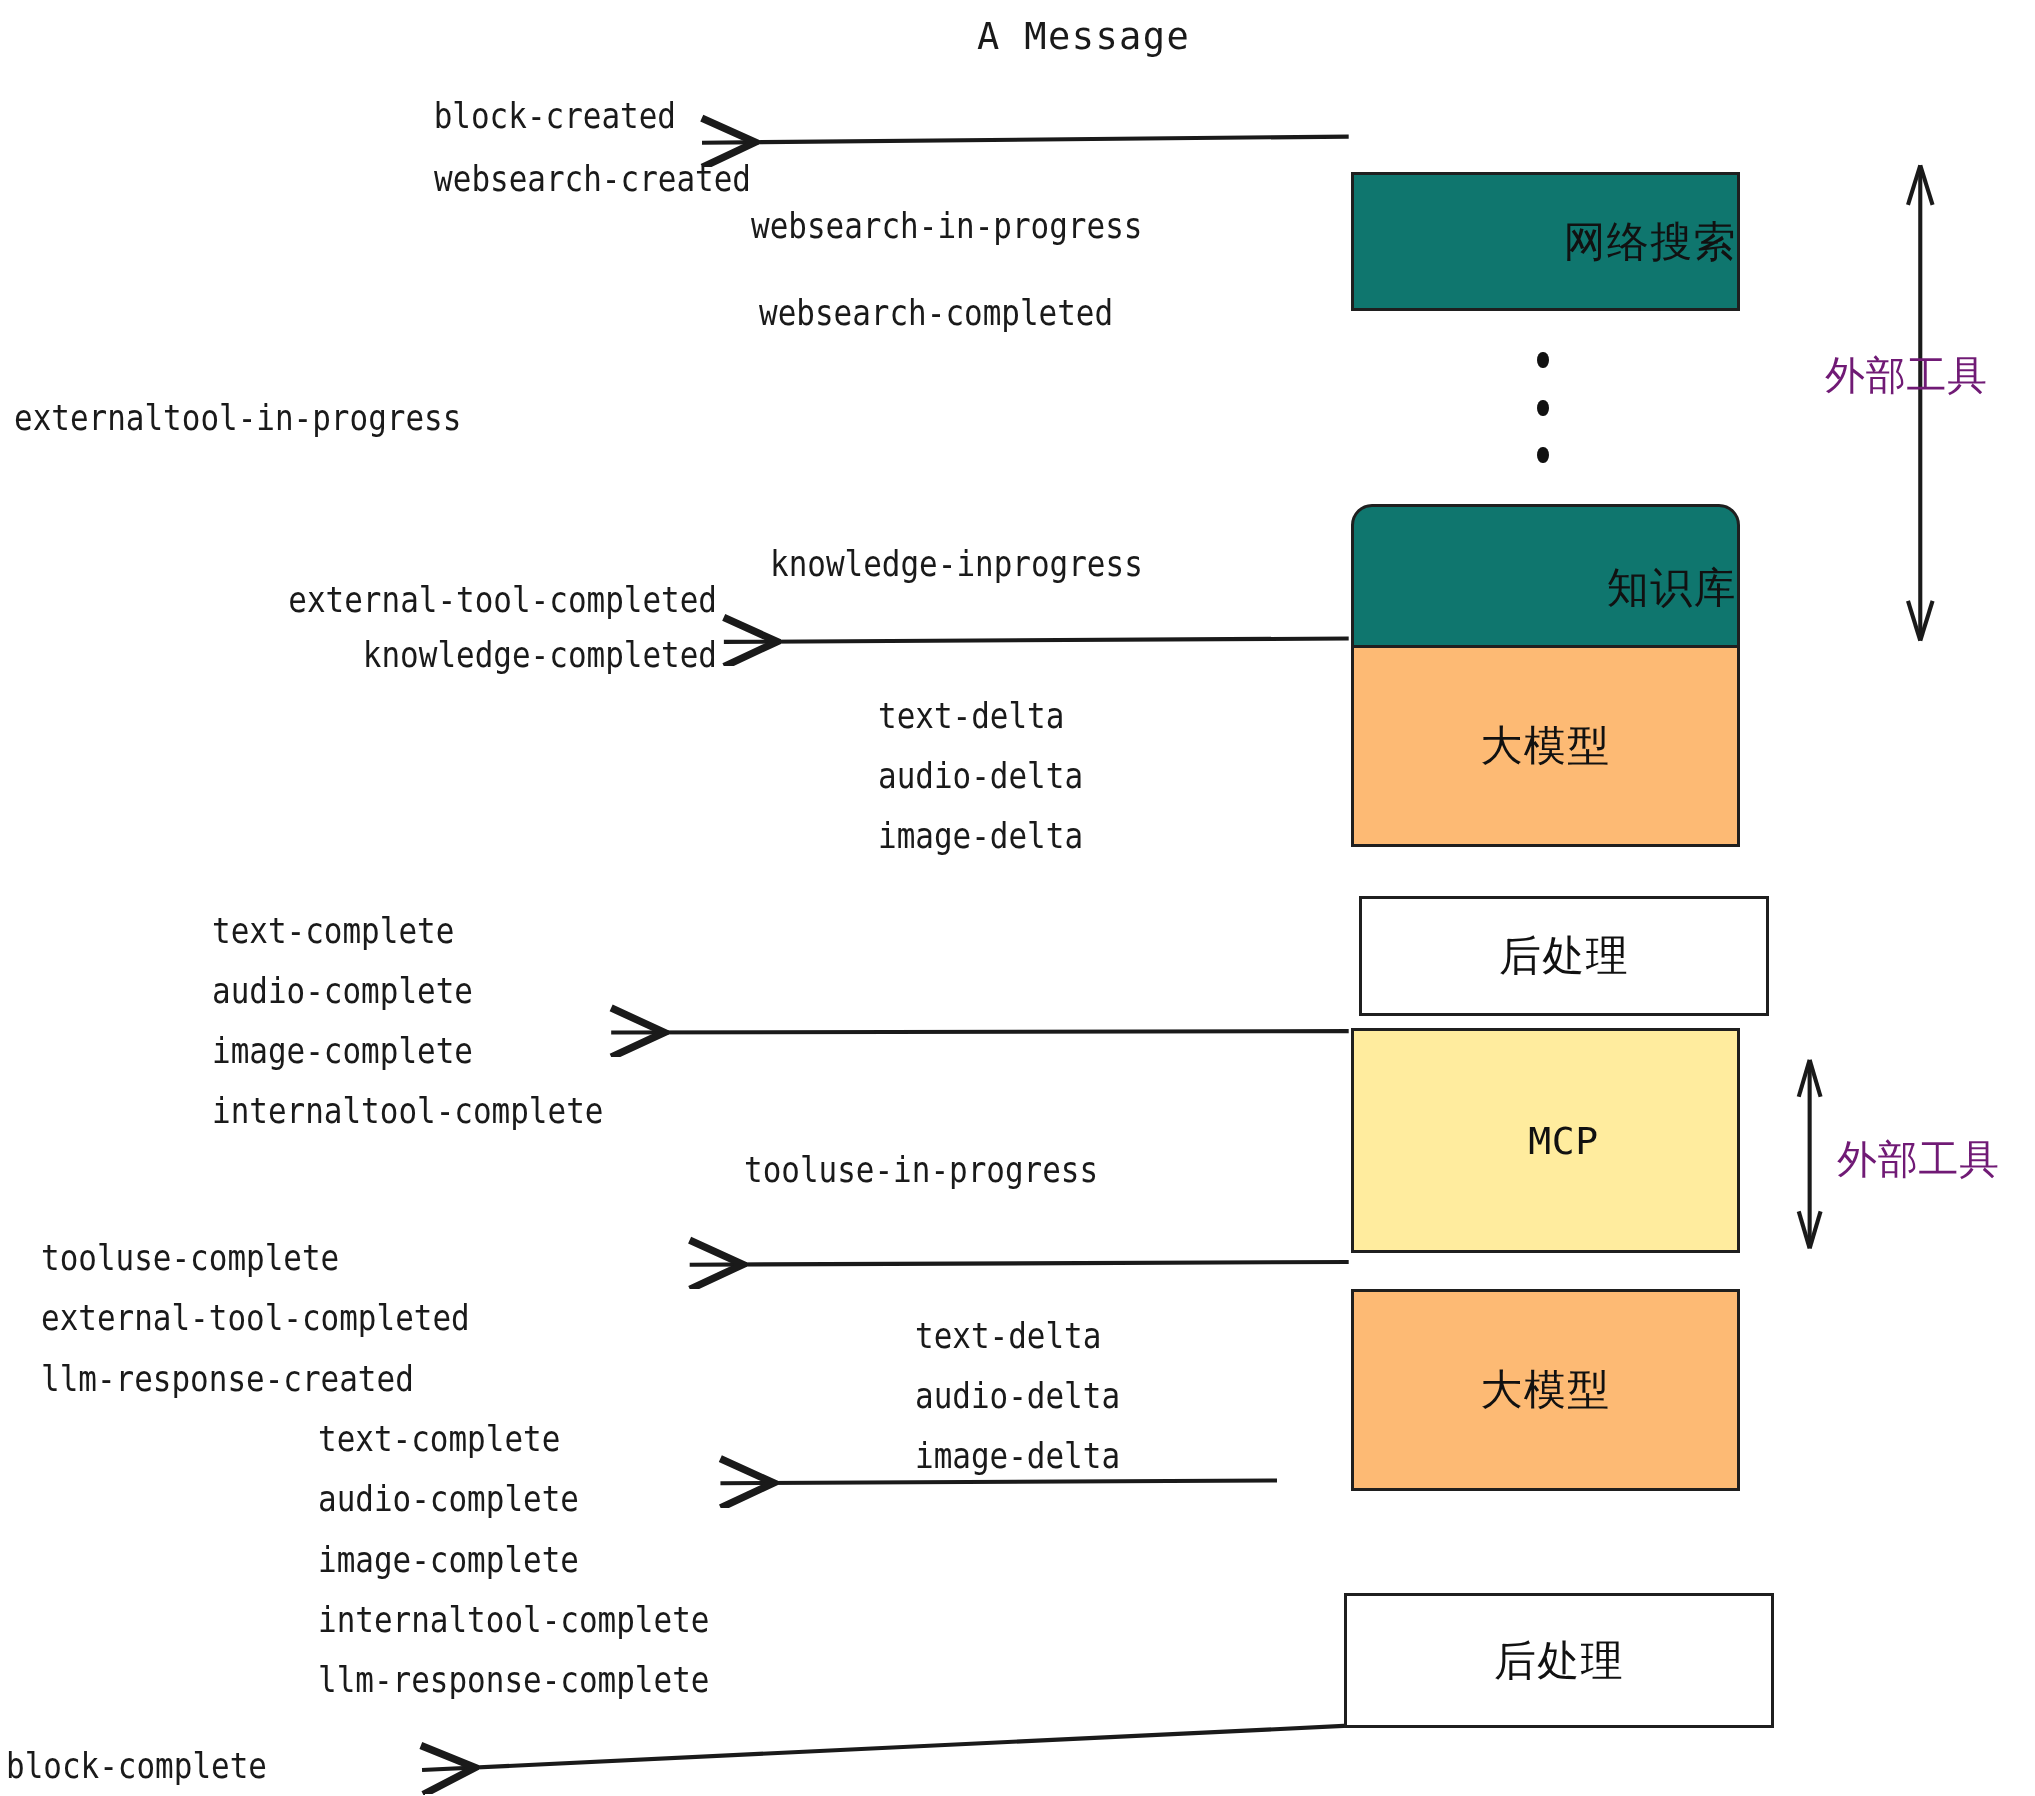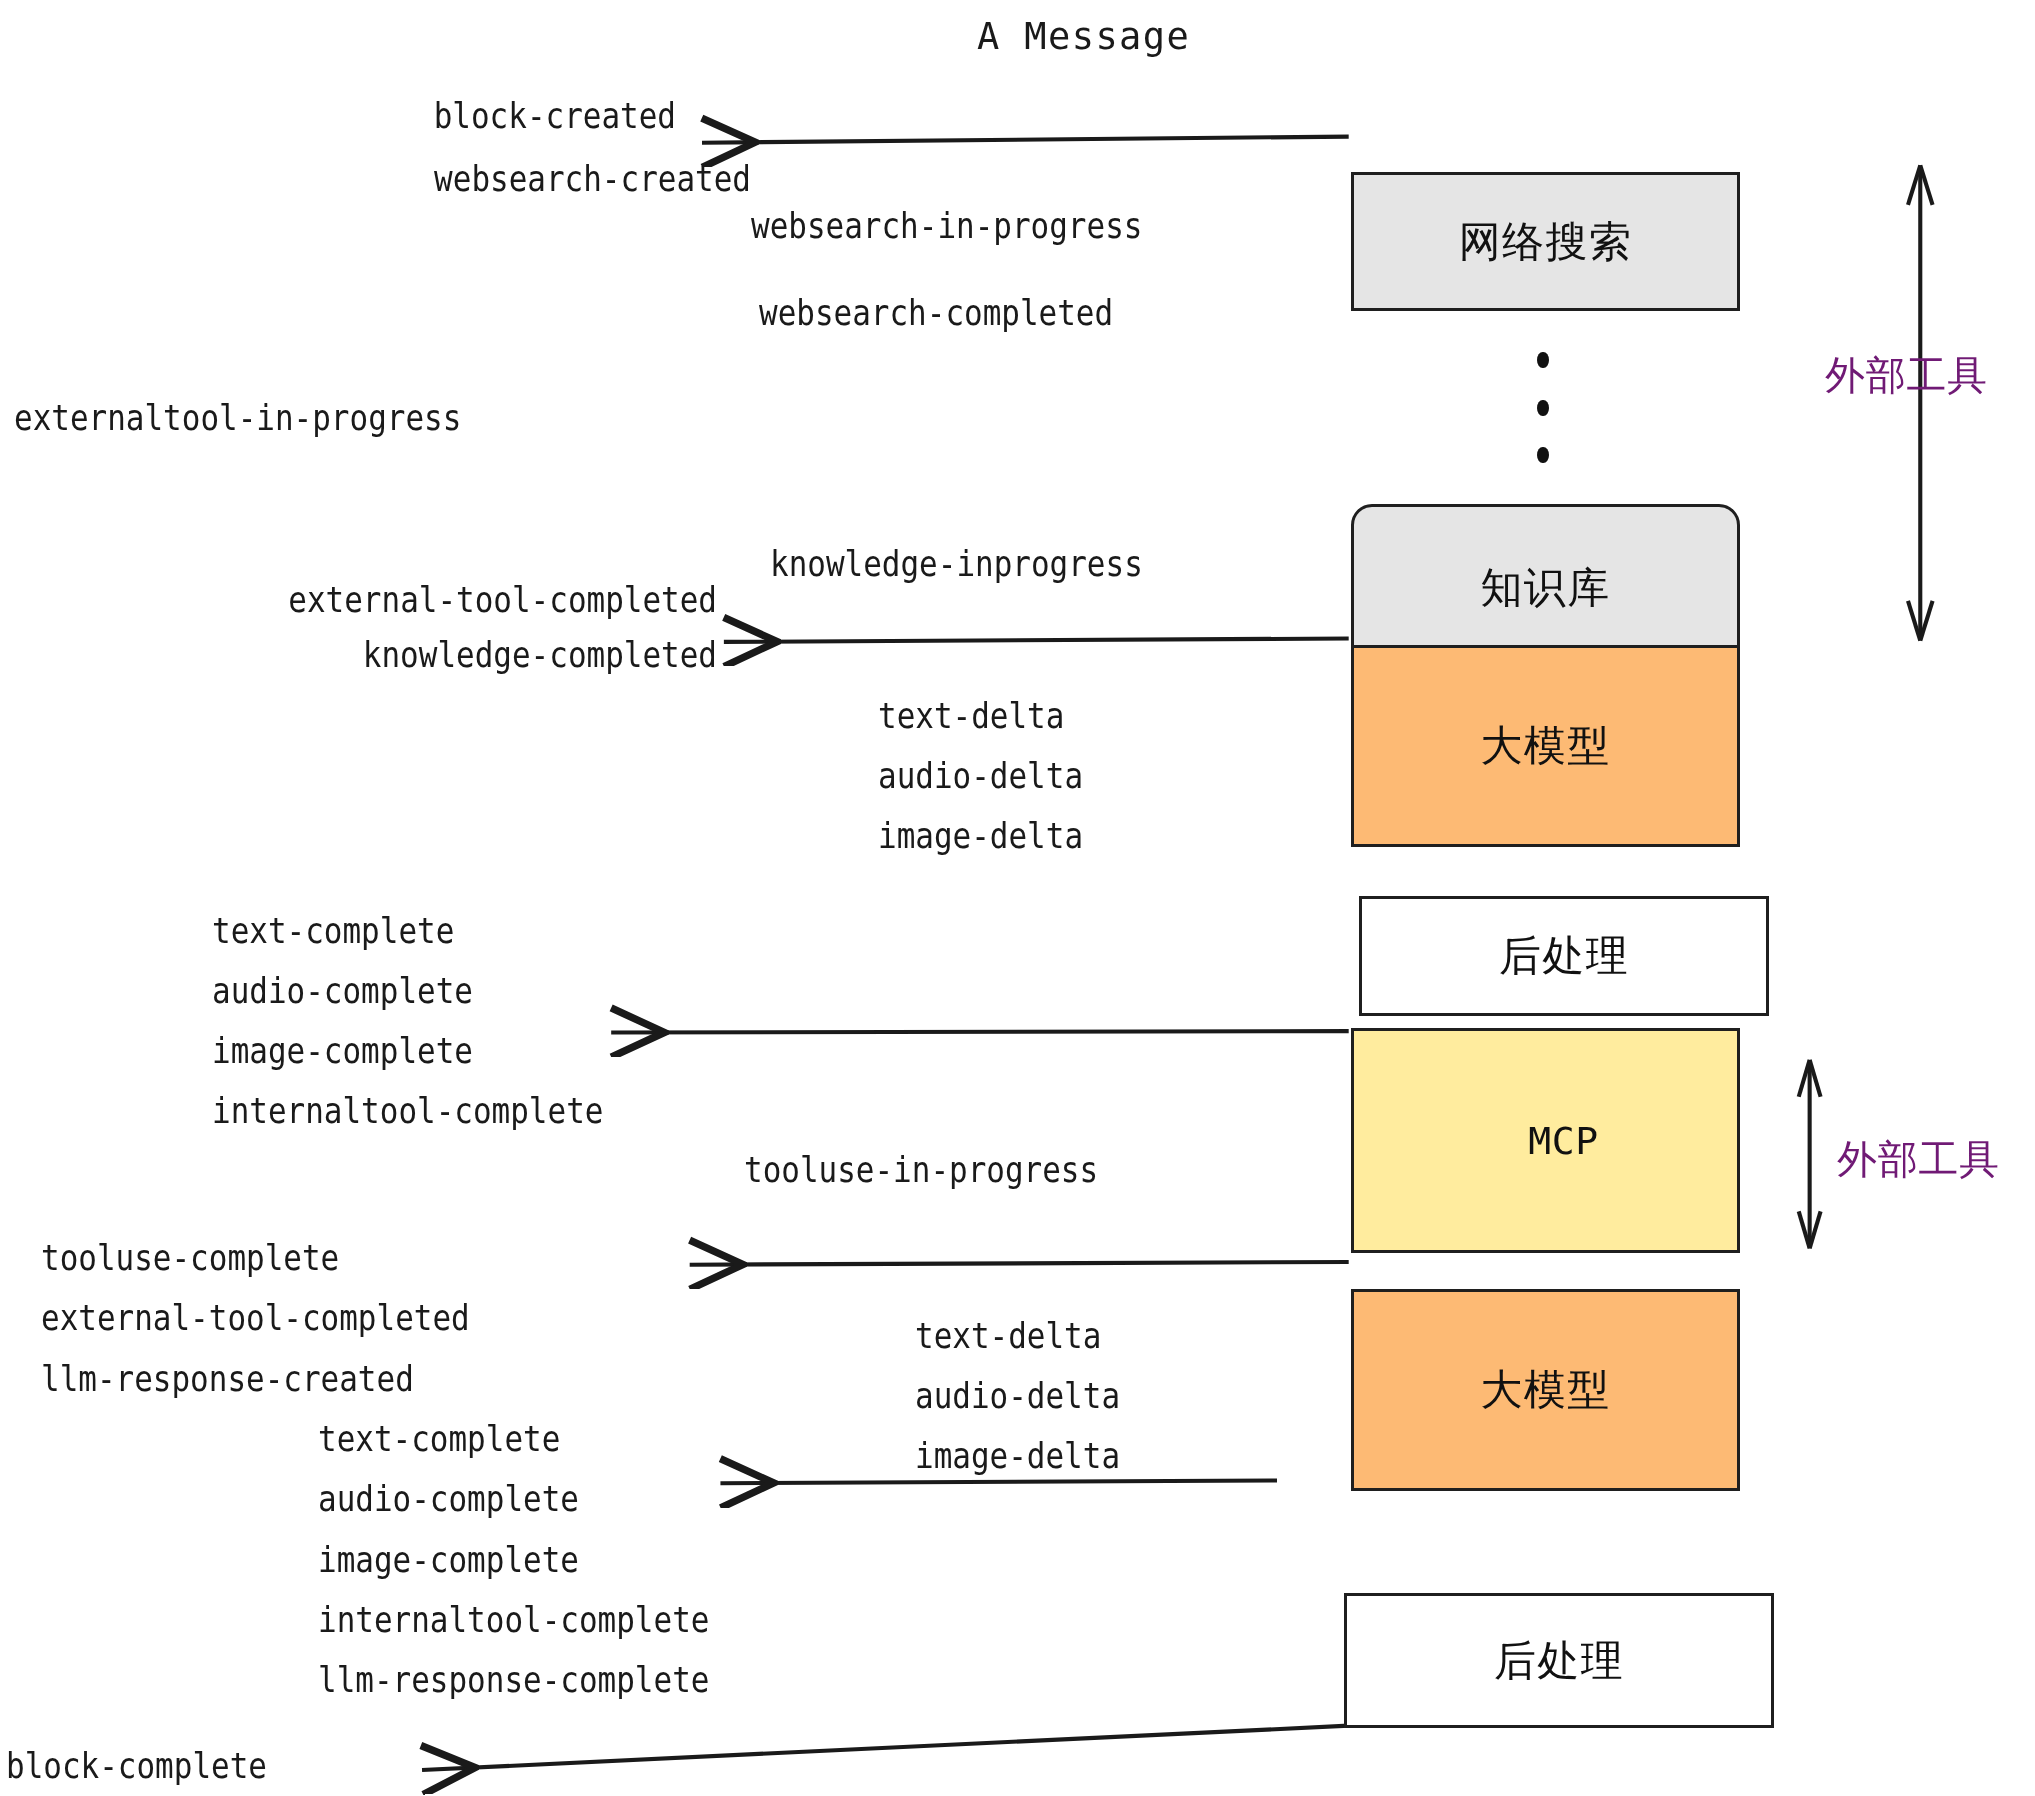--- a/index.html
+++ b/index.html
@@ -46,21 +46,21 @@
     box-sizing: border-box;
     border: 3.4px solid #1f1f1f;
     display: flex;
     align-items: center;
     justify-content: center;
     font-family: "DejaVu Sans", sans-serif;
     font-size: 42px;
     color: #111111;
     letter-spacing: 1.4px;
   }
-  .box.pink   { background: #e5e5e5; }
+  .box.pink   { background: #0f766e; justify-content: flex-end; }
   .box.green  { background: #fdba74; }
   .box.yellow { background: #ffec9e; }
   .box.white  { background: #ffffff; align-items: center; }
   .box.mcp {
     font-family: "DejaVu Sans Mono", monospace;
     font-size: 38px;
     letter-spacing: 0.7px;
   }
   
   .sidelabel {

